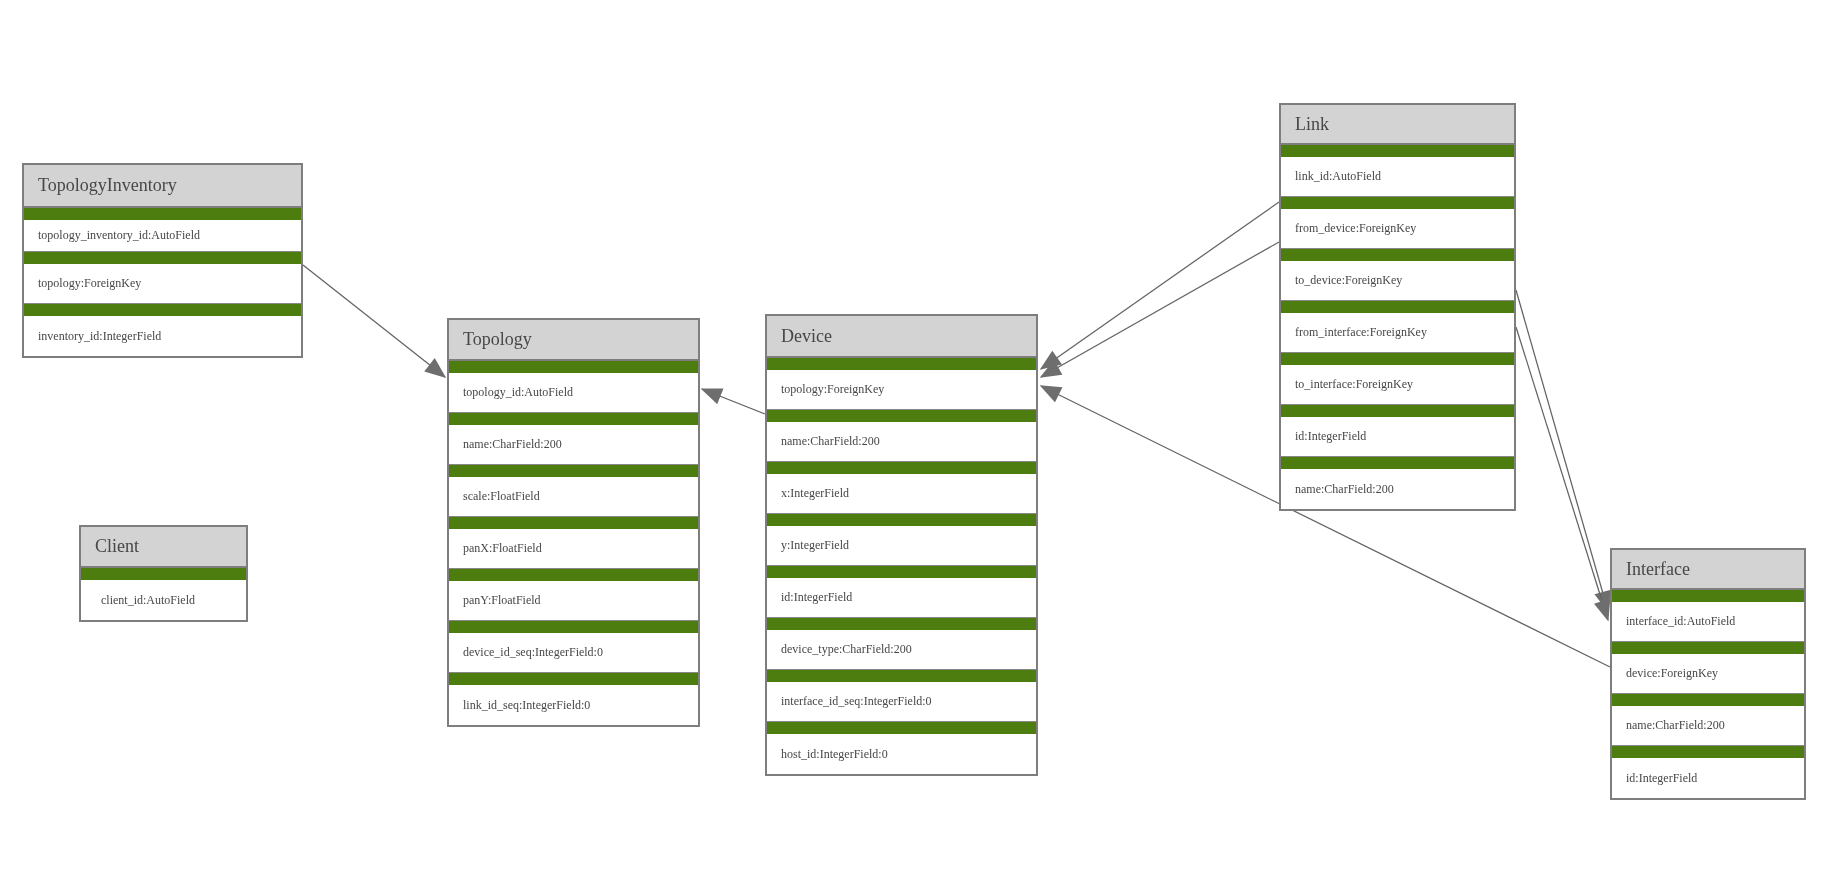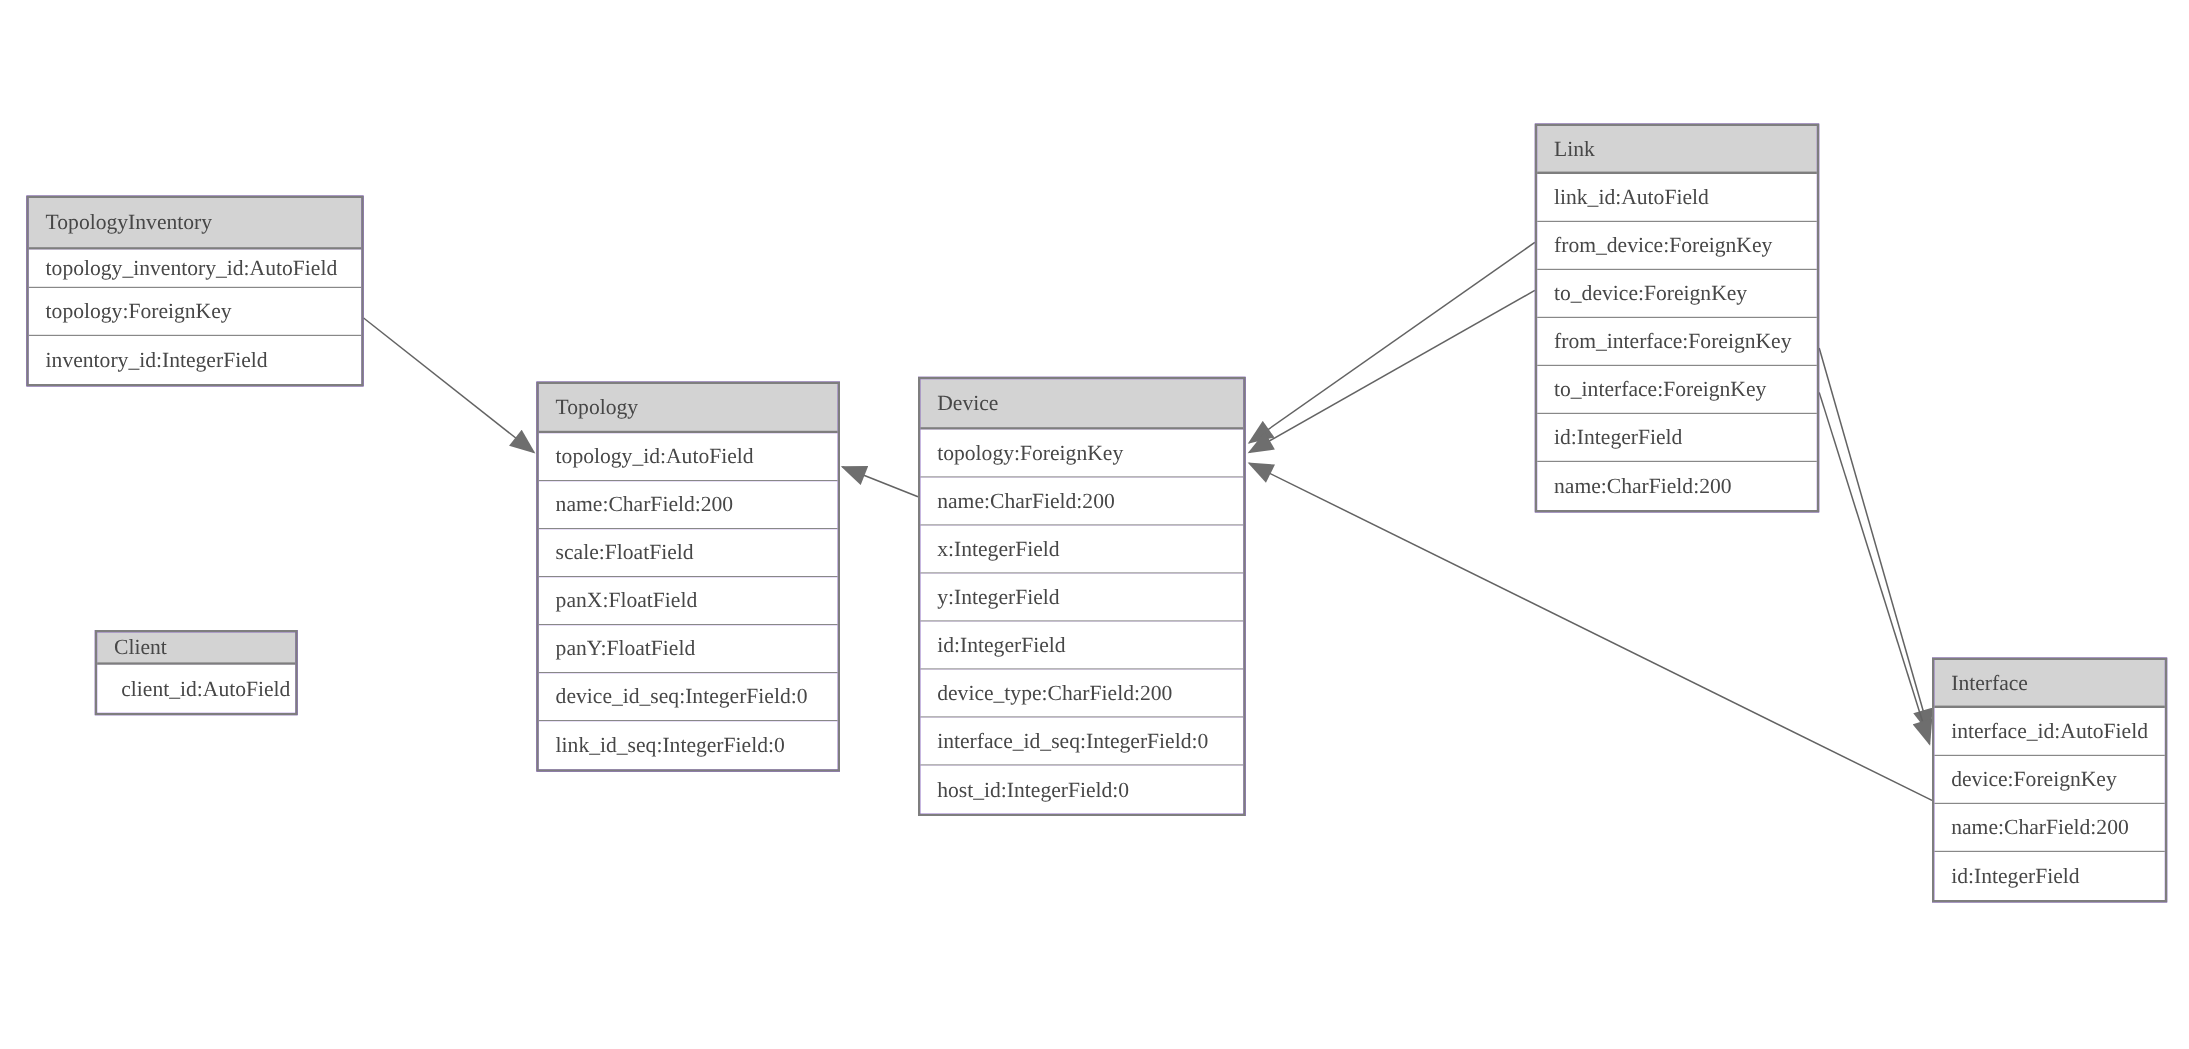--- a/index.html
+++ b/index.html
@@ -18,21 +18,21 @@
   .relations-layer {
     position: absolute;
     left: 0;
     top: 0;
     width: 1824px;
     height: 874px;
     pointer-events: none;
   }
   .entity {
     position: absolute;
-    background: #6d28d9;
+    background: #4d7c0f;
     border: 2px solid #7e7e7e;
     box-sizing: border-box;
   }
   .entity-header {
     background: #d3d3d3;
     border-bottom: 2px solid #7e7e7e;
     box-sizing: border-box;
     display: flex;
     align-items: center;
     padding-left: 14px;
@@ -40,25 +40,26 @@
     color: #474747;
     white-space: nowrap;
     overflow: hidden;
   }
   .entity-row {
     border-bottom: 1px solid #888888;
     box-sizing: border-box;
     display: flex;
     align-items: center;
     padding-left: 14px;
-    font-size: 18px;
+    font-size: 12px;
     color: #474747;
     white-space: nowrap;
     overflow: hidden;
     background: #ffffff;
+    margin-top: 12px;
   }
   .entity-row:last-child {
     border-bottom: none;
   }
 </style>
 </head>
 <body>
 
 <div class="canvas">
   <svg class="relations-layer" id="relations-svg" xmlns="http://www.w3.org/2000/svg" viewBox="0 0 1824 874">
@@ -86,21 +87,21 @@
         <div class="entity-header" style="height: 41px; background: rgb(211, 211, 211);">Topology</div>
         <div class="entity-row" style="height: 40px;">topology_id:AutoField</div>
         <div class="entity-row" style="height: 40px;">name:CharField:200</div>
         <div class="entity-row" style="height: 40px;">scale:FloatField</div>
         <div class="entity-row" style="height: 40px;">panX:FloatField</div>
         <div class="entity-row" style="height: 40px;">panY:FloatField</div>
         <div class="entity-row" style="height: 40px;">device_id_seq:IntegerField:0</div>
         <div class="entity-row" style="height: 40px;">link_id_seq:IntegerField:0</div>
       </div>
       <div class="entity" style="left: 79px; top: 525px; width: 169px;">
-        <div class="entity-header" style="height: 27px; background: rgb(211, 211, 211);">Client</div>
+        <div class="entity-header" style="height: 41px; background: rgb(211, 211, 211);">Client</div>
         <div class="entity-row" style="height: 40px; padding-left: 20px;">client_id:AutoField</div>
       </div>
       <div class="entity" style="left: 765px; top: 314px; width: 273px;">
         <div class="entity-header" style="height: 42px; background: rgb(211, 211, 211);">Device</div>
         <div class="entity-row" style="height: 40px;">topology:ForeignKey</div>
         <div class="entity-row" style="height: 40px;">name:CharField:200</div>
         <div class="entity-row" style="height: 40px;">x:IntegerField</div>
         <div class="entity-row" style="height: 40px;">y:IntegerField</div>
         <div class="entity-row" style="height: 40px;">id:IntegerField</div>
         <div class="entity-row" style="height: 40px;">device_type:CharField:200</div>

